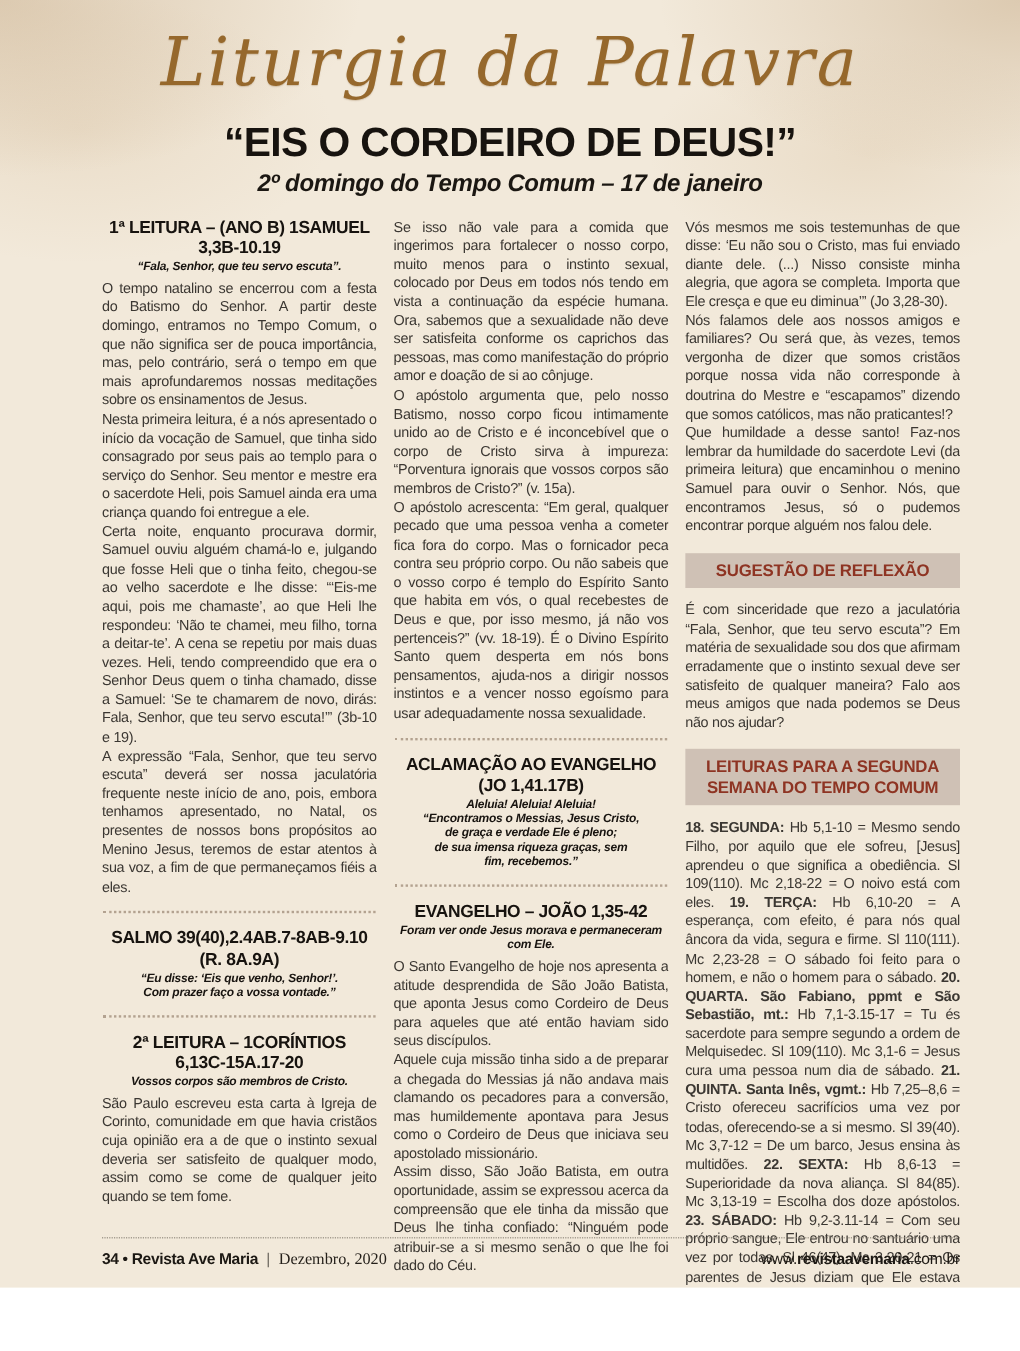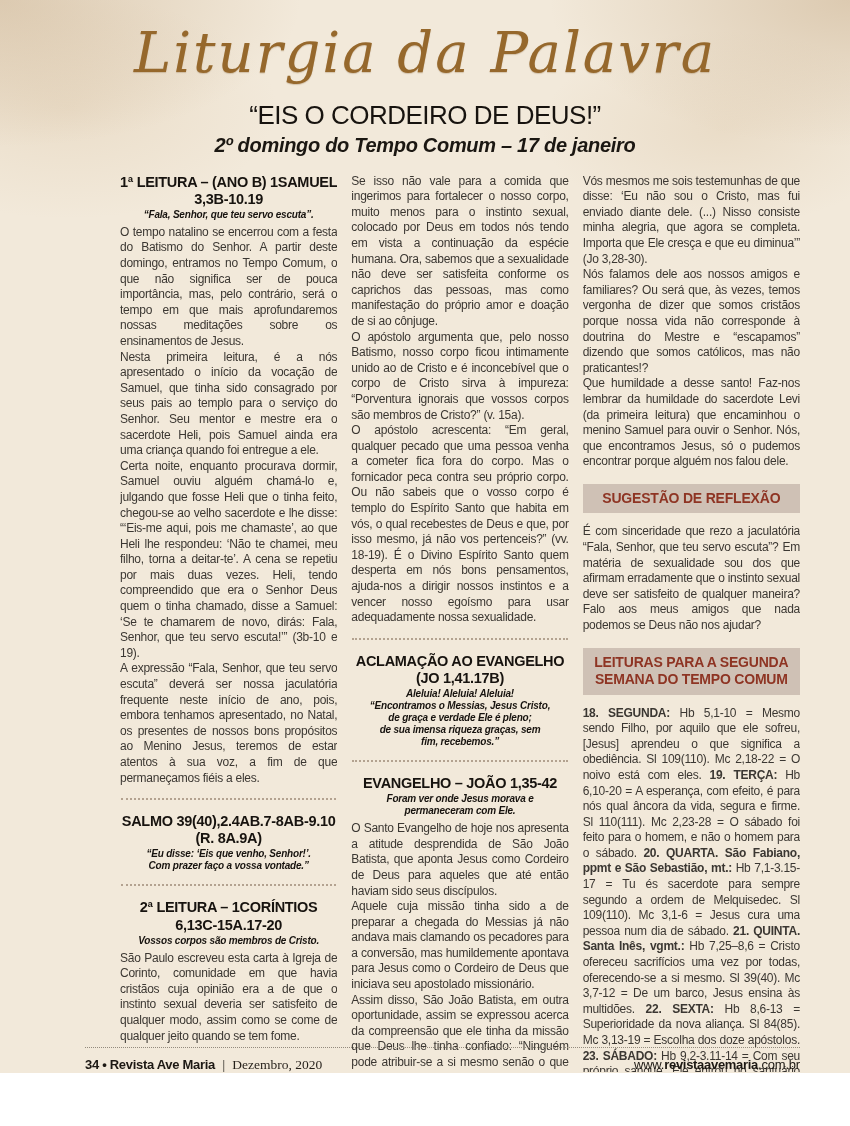--- a/index.html
+++ b/index.html
@@ -15,30 +15,30 @@
       #f2e9da;
   }
   
   .header { text-align:center; padding-top:22px; }
   .script-title {
     font-family:"DejaVu Serif", serif; font-style:italic; font-weight:400;
     font-size:56px; line-height:1.1; color:#96682c;
     letter-spacing:2px; text-shadow:0 1px 1px rgba(120,80,30,.25);
   }
   .headline {
-    margin-top:16px; font-size:26px; font-weight:400; color:#17130f;
+    margin-top:16px; font-size:34px; font-weight:700; color:#17130f;
     letter-spacing:-.5px;
   }
   .subheadline {
     margin-top:3px; font-size:20px; font-weight:700; font-style:italic; color:#1b1712;
     letter-spacing:-.3px;
   }
   
   .columns {
-    display:flex; gap:14px; margin:17px 50px 0 120px; height:898px; overflow:hidden;
+    display:flex; gap:14px; margin:17px 50px 0 85px; height:898px; overflow:hidden;
   }
   .col { flex:1 1 0; min-width:0; overflow:hidden; }
   .sec-h {
     font-size:14.5px; font-weight:800; color:#17130f; text-align:center;
     line-height:1.18; letter-spacing:-.3px; margin-bottom:1px;
   }
   .sec-sub {
     font-size:10px; font-weight:700; font-style:italic; color:#17130f;
     text-align:center; line-height:1.2; letter-spacing:-.2px; margin-bottom:4px;
   }
@@ -50,21 +50,21 @@
   .chain {
     border-top:2px dotted #b3a290; height:0; margin:12px 1px 13px;
   }
   .box-h {
     background:#cfc1b5; color:#8e3423; font-weight:800; text-align:center;
     font-size:14px; line-height:1.25; letter-spacing:-.2px;
     padding:6px 4px; margin:14px 0 11px;
   }
   .b { font-weight:700; }
   
-  .footer { position:absolute; left:85px; right:50px; bottom:0; }
+  .footer { position:absolute; left:85px; right:50px; bottom:16px; }
   .foot-rule { border-top:1px dotted #928a7d; margin-bottom:9px; }
   .foot-row { display:flex; justify-content:space-between; align-items:baseline; }
   .foot-left { font-size:13px; color:#1c1813; }
   .foot-brand { font-weight:800; letter-spacing:-.3px; }
   .foot-div { color:#6f6a61; margin:0 7px; font-weight:300; }
   .foot-date { font-family:"Liberation Serif", serif; font-size:13.5px; color:#241f19; }
   .foot-right { font-size:13px; color:#1c1813; letter-spacing:-.2px; }
   .foot-right .b { letter-spacing:-.3px; }
 </style>
 </head>

